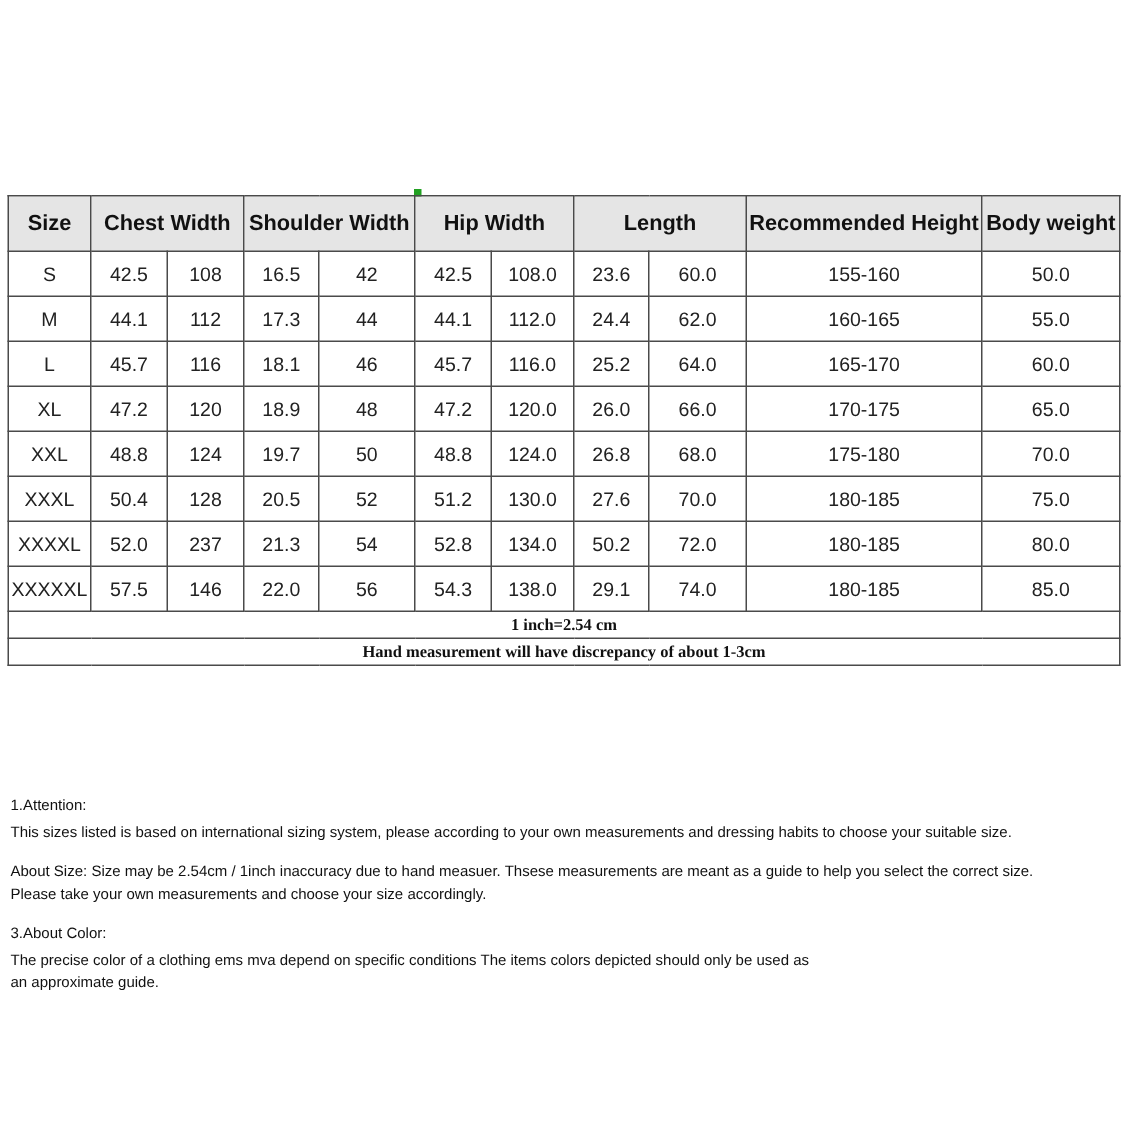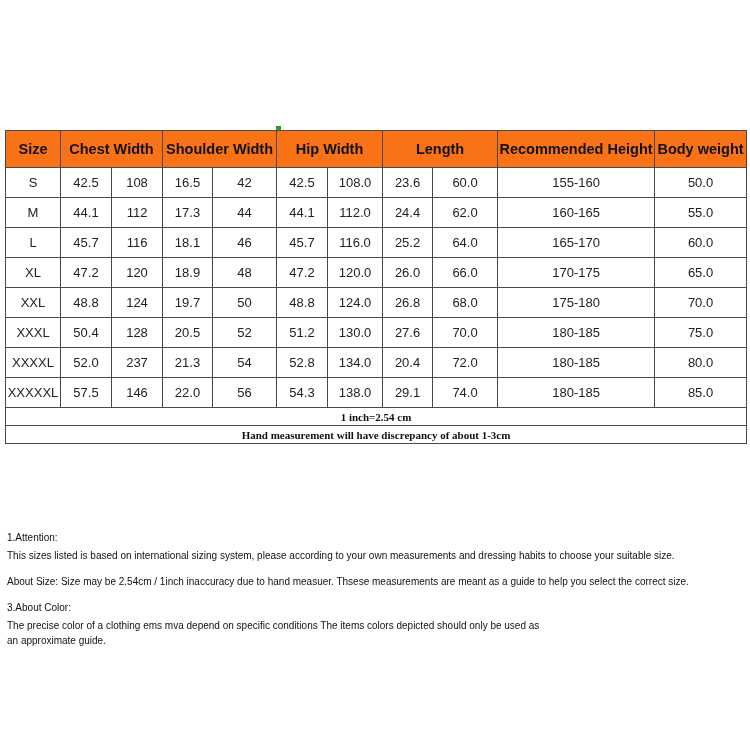--- a/index.html
+++ b/index.html
@@ -31,21 +31,21 @@
     overflow: hidden;
     white-space: nowrap;
   }
   tr.head-main  { height: 37px; }
   tr.head-units { height: 26px; }
   tr.data-row   { height: 30px; }
   tr.foot-row   { height: 18px; }
 
   tr.head-main th,
   tr.head-units th {
-    background: #f97316;
+    background: #e5e5e5;
     font-weight: bold;
   }
   tr.head-main th {
     font-size: 14.5px;
     color: #111111;
   }
   tr.head-units th {
     font-size: 12px;
     font-weight: normal;
     color: #222222;
@@ -199,21 +199,21 @@
         <td>75.0</td>
       </tr>
       <tr class="data-row">
         <td>XXXXL</td>
         <td>52.0</td>
         <td>237</td>
         <td>21.3</td>
         <td>54</td>
         <td>52.8</td>
         <td>134.0</td>
-        <td>20.4</td>
+        <td>50.2</td>
         <td>72.0</td>
         <td>180-185</td>
         <td>80.0</td>
       </tr>
       <tr class="data-row">
         <td>XXXXXL</td>
         <td>57.5</td>
         <td>146</td>
         <td>22.0</td>
         <td>56</td>
@@ -235,20 +235,21 @@
     </tbody>
   </table>
 
   <div class="notes">
     <div class="note">
       <div class="note-heading">1.Attention:</div>
       <div class="note-line">This sizes listed is based on international sizing system, please according to your own measurements and dressing habits to choose your suitable size.</div>
     </div>
     <div class="note">
       <div class="note-line">About Size: Size may be 2.54cm / 1inch inaccuracy due to hand measuer. Thsese measurements are meant as a guide to help you select the correct size.</div>
+      <div class="note-line">Please take your own measurements and choose your size accordingly.</div>
     </div>
     <div class="note">
       <div class="note-heading">3.About Color:</div>
       <div class="note-line">The precise color of a clothing ems mva depend on specific conditions The items colors depicted should only be used as</div>
       <div class="note-line">an approximate guide.</div>
     </div>
   </div>
 
 </div>
 

